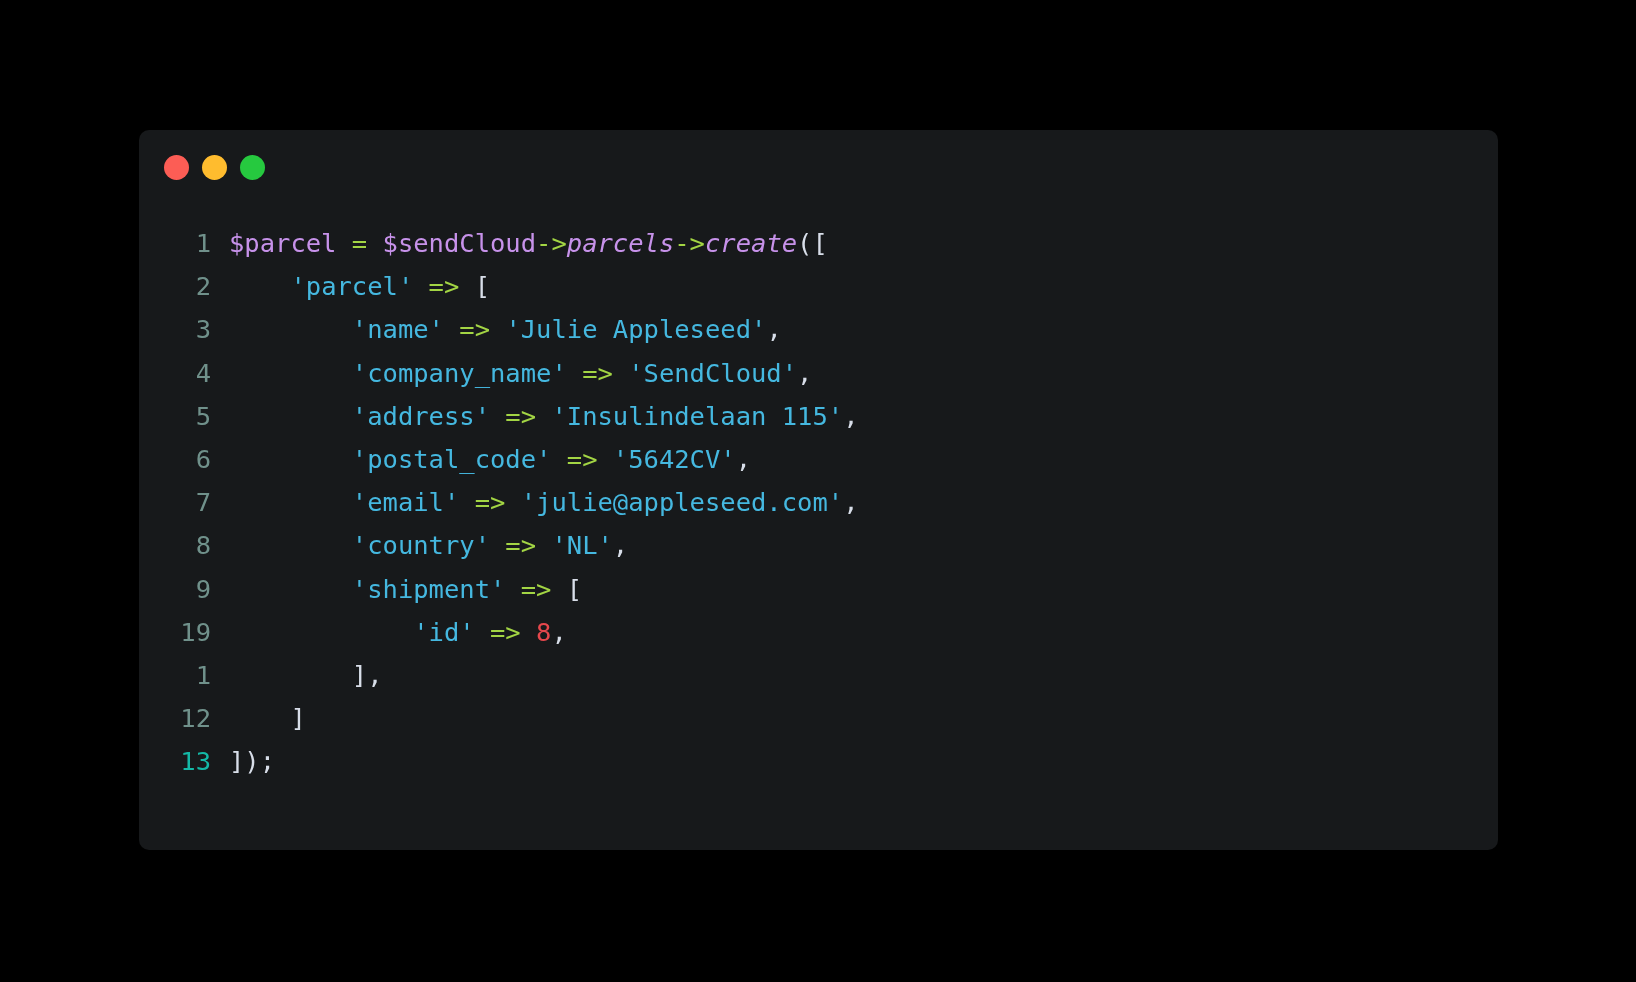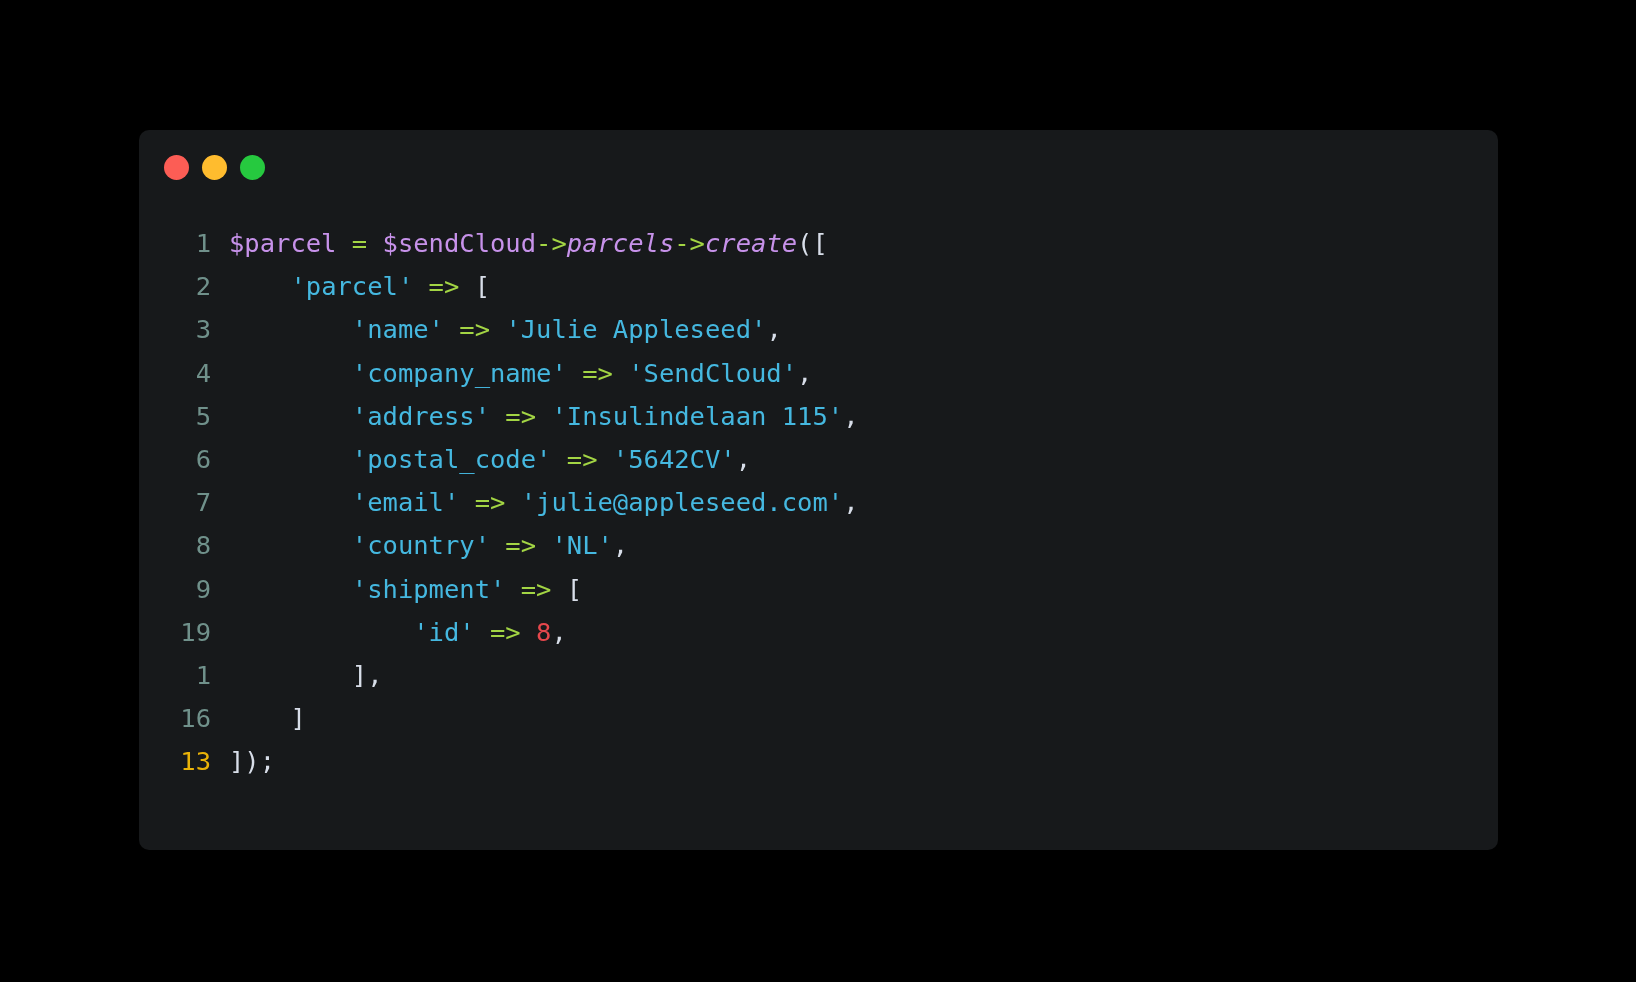--- a/index.html
+++ b/index.html
@@ -150,25 +150,25 @@
             </tr>
             <tr>
               <td class="ln" style="color: rgb(112, 145, 139);">19</td>
               <td class="lc"><span class="tok-plain" style="color: rgb(216, 222, 233);">            </span><span class="tok-string" style="color: rgb(69, 184, 224);">'id'</span><span class="tok-plain" style="color: rgb(216, 222, 233);"> </span><span class="tok-arrow" style="color: rgb(163, 213, 68);">=&gt;</span><span class="tok-plain" style="color: rgb(216, 222, 233);"> </span><span class="tok-number" style="color: rgb(229, 71, 76);">8</span><span class="tok-punct" style="color: rgb(216, 222, 233);">,</span></td>
             </tr>
             <tr>
               <td class="ln" style="color: rgb(112, 145, 139);">1</td>
               <td class="lc"><span class="tok-plain" style="color: rgb(216, 222, 233);">        </span><span class="tok-punct" style="color: rgb(216, 222, 233);">],</span></td>
             </tr>
             <tr>
-              <td class="ln" style="color: rgb(112, 145, 139);">16</td>
+              <td class="ln" style="color: rgb(112, 145, 139);">12</td>
               <td class="lc"><span class="tok-plain" style="color: rgb(216, 222, 233);">    </span><span class="tok-punct" style="color: rgb(216, 222, 233);">]</span></td>
             </tr>
             <tr>
-              <td class="ln" style="color: #eab308;">13</td>
+              <td class="ln" style="color: #14b8a6;">13</td>
               <td class="lc"><span class="tok-punct" style="color: rgb(216, 222, 233);">]);</span></td>
             </tr>
           </tbody>
       </table>
     </div>
 
   </div>
 
 </div>
 

